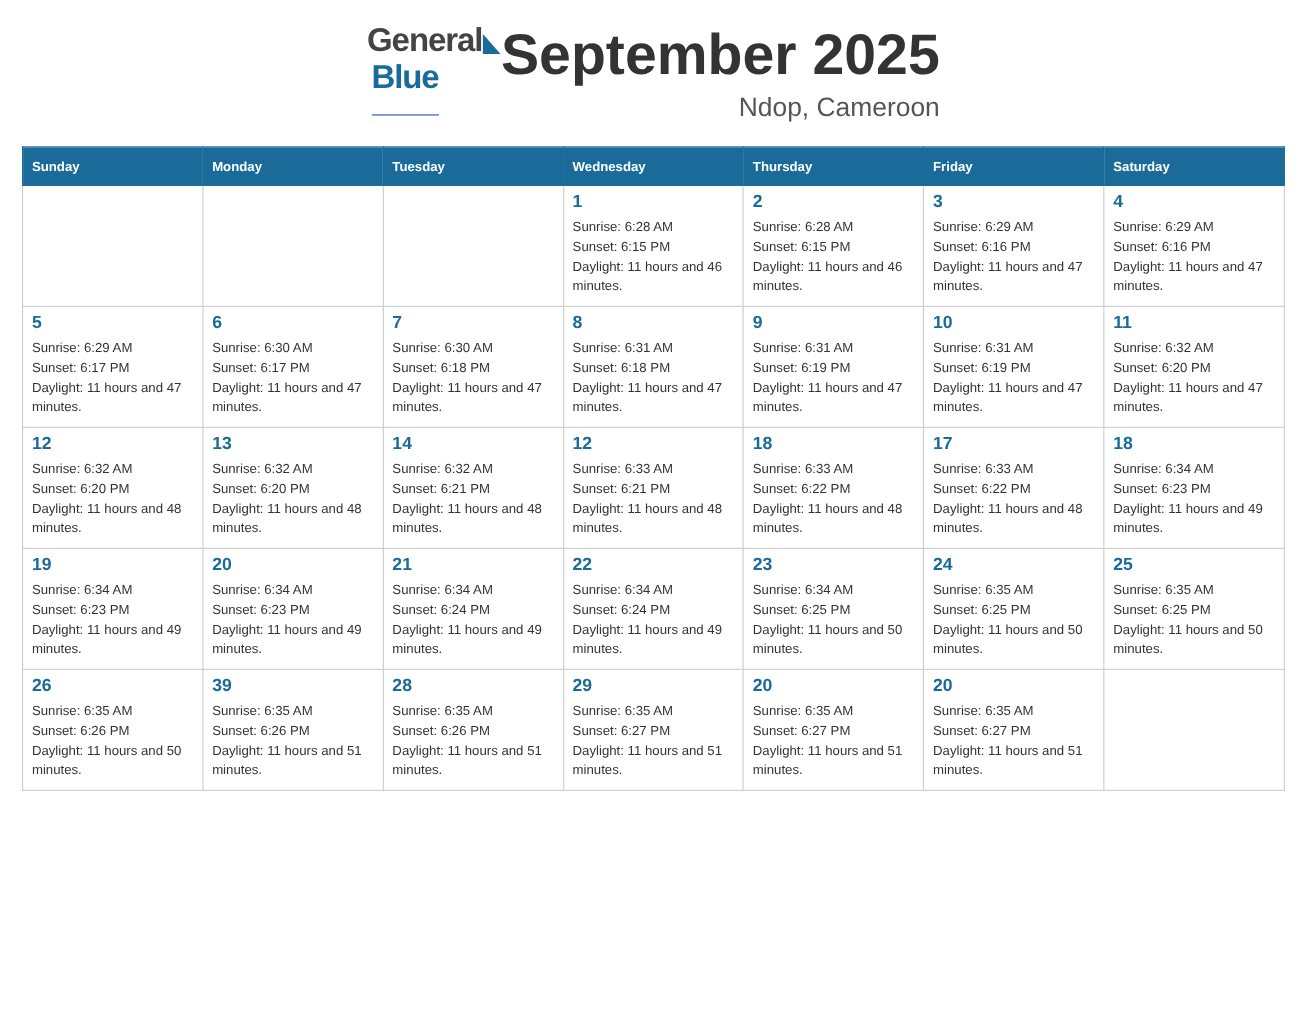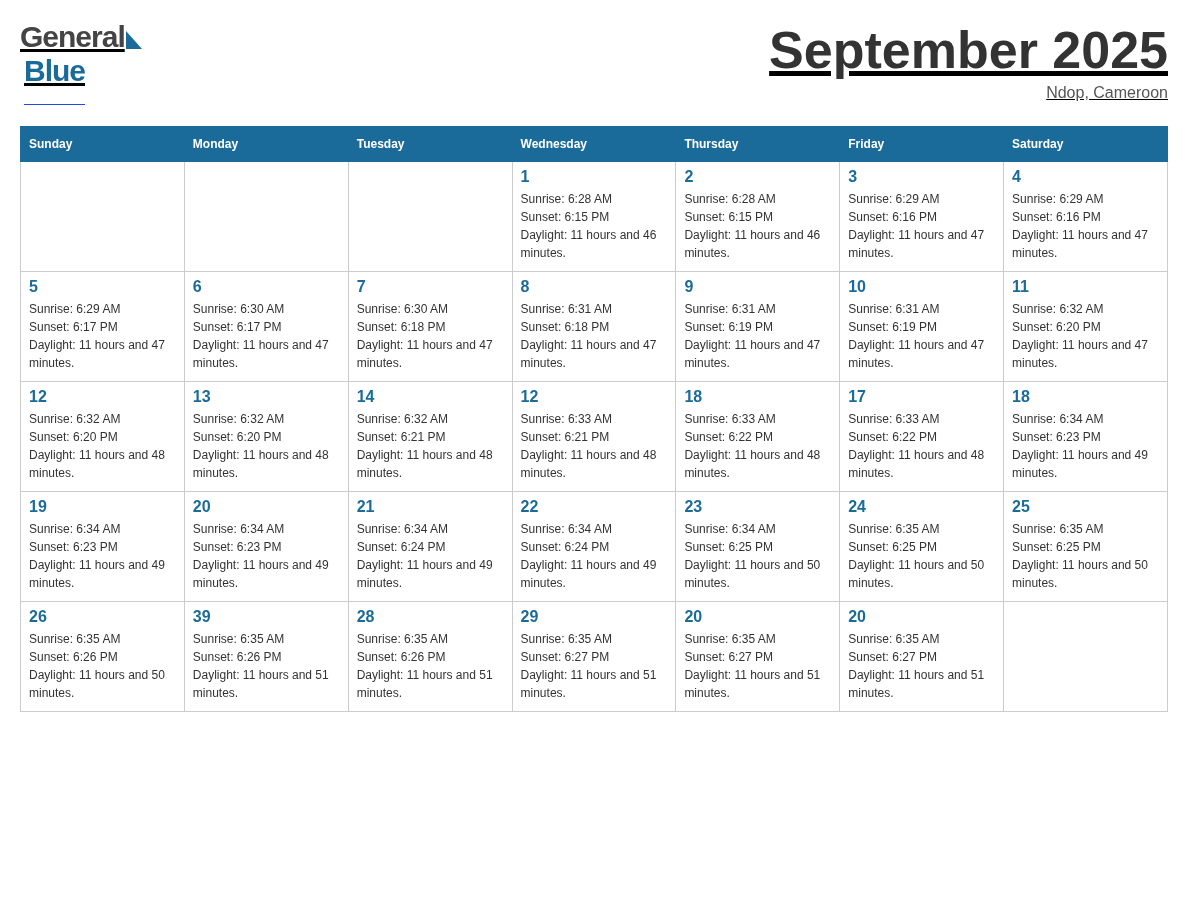--- a/index.html
+++ b/index.html
@@ -5,35 +5,34 @@
     * { box-sizing: border-box; margin: 0; padding: 0; }
     body {
       font-family: Arial, sans-serif;
       background: #fff;
       padding: 20px;
       width: 1188px;
       min-height: 918px;
     }
     .header {
       display: flex;
-      justify-content: space-between;
+      justify-content: center;
       align-items: flex-start;
       margin-bottom: 21px;
-      text-decoration: underline;
     }
     .title-block {
       text-align: right;
     }
     .month-title {
       font-size: 52px;
       font-weight: bold;
       color: #333;
     }
     .location {
-      font-size: 16px;
+      font-size: 24px;
       color: #555;
       margin-top: 4px;
     }
     .calendar {
       width: 100%;
       border-collapse: collapse;
       margin-top: 8px;
     }
     .calendar th {
       background-color: #1a6b9a;

